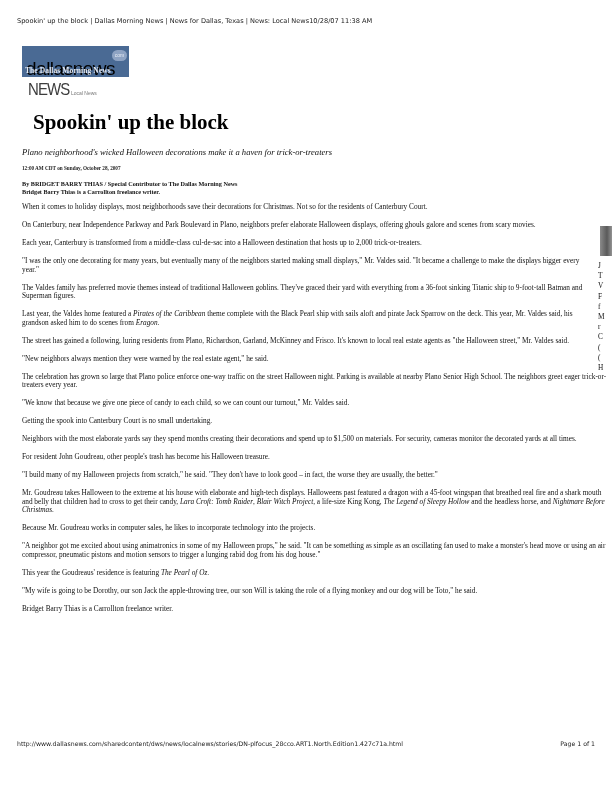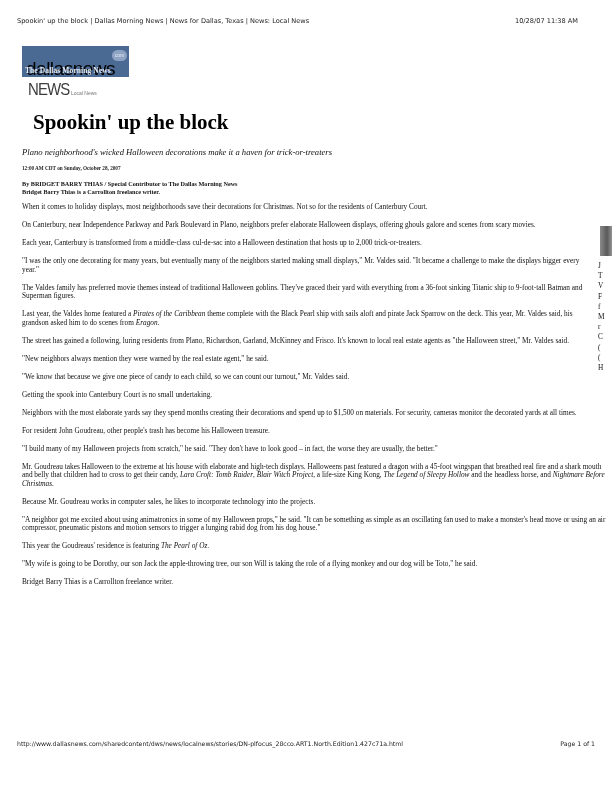--- a/index.html
+++ b/index.html
@@ -2,21 +2,21 @@
 <html><head>
   <meta charset="utf-8">
   <style>
     * { margin: 0; padding: 0; box-sizing: border-box; }
     html, body { width: 612px; height: 792px; background: #ffffff; overflow: hidden; }
     body { position: relative; font-family: "Liberation Serif", serif; color: #111; }
 
     .print-header {
       position: absolute; top: 17px; left: 17px; right: 34px;
       font-family: "DejaVu Sans", sans-serif; font-size: 6.6px; color: #222;
-      display: flex; justify-content: space-between; white-space: nowrap;
+      display: flex; white-space: nowrap;
     }
     .print-footer {
       position: absolute; top: 740px; left: 17px; right: 17px;
       font-family: "DejaVu Sans", sans-serif; font-size: 6.2px; color: #222;
       display: flex; justify-content: space-between; white-space: nowrap;
     }
 
     .logo-box {
       position: absolute; top: 46px; left: 22px; width: 107px; height: 31px;
       background: #4a6a94;
@@ -112,20 +112,21 @@
 
 <div class="body">
   <p class="nowrap">When it comes to holiday displays, most neighborhoods save their decorations for Christmas. Not so for the residents of Canterbury Court.</p>
   <p class="nowrap">On Canterbury, near Independence Parkway and Park Boulevard in Plano, neighbors prefer elaborate Halloween displays, offering ghouls galore and scenes from scary movies.</p>
   <p class="nowrap">Each year, Canterbury is transformed from a middle-class cul-de-sac into a Halloween destination that hosts up to 2,000 trick-or-treaters.</p>
   <p class="w" style="width:570px">"I was the only one decorating for many years, but eventually many of the neighbors started making small displays," Mr. Valdes said. "It became a challenge to make the displays bigger every year."</p>
   <p class="w" style="width:574px">The Valdes family has preferred movie themes instead of traditional Halloween goblins. They've graced their yard with everything from a 36-foot sinking Titanic ship to 9-foot-tall Batman and Superman figures.</p>
   <p style="width:565px"><span>Last year, the Valdes home featured a </span><i>Pirates of the Caribbean</i><span> theme complete with the Black Pearl ship with sails aloft and pirate Jack Sparrow on the deck. This year, Mr. Valdes said, his grandson asked him to do scenes from </span><i>Eragon</i><span>.</span></p>
   <p style="width:570px">The street has gained a following, luring residents from Plano, Richardson, Garland, McKinney and Frisco. It's known to local real estate agents as "the Halloween street," Mr. Valdes said.</p>
   <p class="nowrap">"New neighbors always mention they were warned by the real estate agent," he said.</p>
+  <p>The celebration has grown so large that Plano police enforce one-way traffic on the street Halloween night. Parking is available at nearby Plano Senior High School. The neighbors greet eager trick-or-treaters every year.</p>
   <p class="nowrap">"We know that because we give one piece of candy to each child, so we can count our turnout," Mr. Valdes said.</p>
   <p class="nowrap">Getting the spook into Canterbury Court is no small undertaking.</p>
   <p class="nowrap">Neighbors with the most elaborate yards say they spend months creating their decorations and spend up to $1,500 on materials. For security, cameras monitor the decorated yards at all times.</p>
   <p class="nowrap">For resident John Goudreau, other people's trash has become his Halloween treasure.</p>
   <p class="nowrap">"I build many of my Halloween projects from scratch," he said. "They don't have to look good – in fact, the worse they are usually, the better."</p>
   <p><span>Mr. Goudreau takes Halloween to the extreme at his house with elaborate and high-tech displays. Halloweens past featured a dragon with a 45-foot wingspan that breathed real fire and a shark mouth and belly that children had to cross to get their candy, </span><i>Lara Croft: Tomb Raider</i><span>, </span><i>Blair Witch Project</i><span>, a life-size King Kong, </span><i>The Legend of Sleepy Hollow</i><span> and the headless horse, and </span><i>Nightmare Before Christmas</i><span>.</span></p>
   <p class="nowrap">Because Mr. Goudreau works in computer sales, he likes to incorporate technology into the projects.</p>
   <p>"A neighbor got me excited about using animatronics in some of my Halloween props," he said. "It can be something as simple as an oscillating fan used to make a monster's head move or using an air compressor, pneumatic pistons and motion sensors to trigger a lunging rabid dog from his dog house."</p>
   <p class="nowrap"><span>This year the Goudreaus' residence is featuring </span><i>The Pearl of Oz</i><span>.</span></p>
   <p class="nowrap">"My wife is going to be Dorothy, our son Jack the apple-throwing tree, our son Will is taking the role of a flying monkey and our dog will be Toto," he said.</p>

